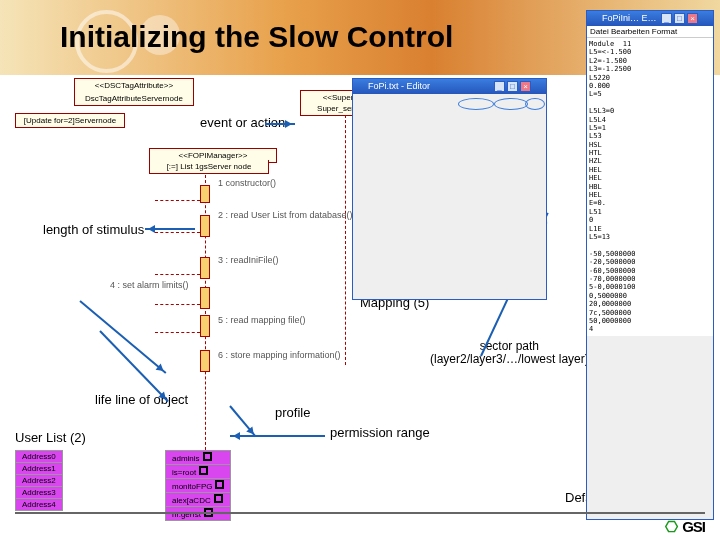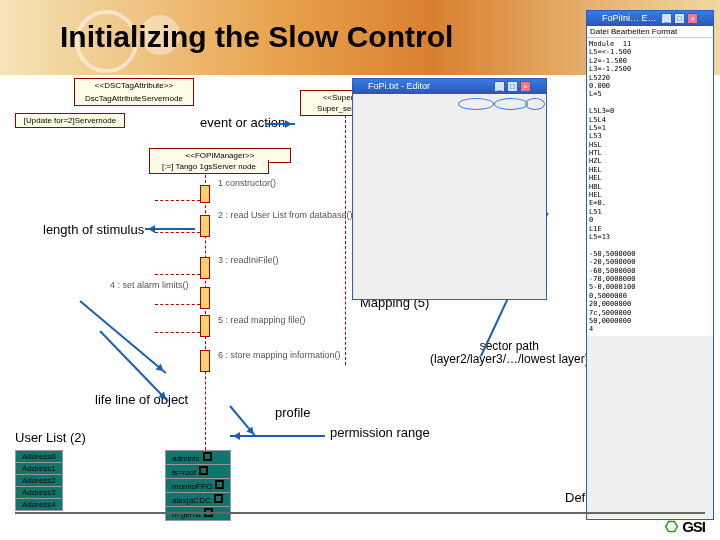--- a/index.html
+++ b/index.html
@@ -11,21 +11,21 @@
   
   .title { position: absolute; top: 20px; left: 60px; font-size: 30px; font-weight: bold; color: #000000; }
   
   
   .uml-box { position: absolute; border: 1px solid #900; background: #fffde7; font-size: 8px; padding: 2px 4px; text-align: center; }
   .uml1 { top: 78px; left: 74px; width: 120px; }
   .uml1b { top: 92px; left: 74px; width: 120px; border-top:none; }
   .uml2 { top: 113px; left: 15px; width: 110px; }
   .uml3 { top: 90px; left: 300px; width: 100px; }
   .uml3b { top: 102px; left: 300px; width: 100px; border-top:none; }
-  .uml4 { top: 148px; left: 149px; width: 142px; }
+  .uml4 { top: 148px; left: 149px; width: 128px; }
   .uml4b { top: 160px; left: 149px; width: 120px; border-top:none; }
   
   
   .life { position:absolute; top:175px; left:205px; width:2px; height:280px; border-left:1px dashed #a00; }
   .life2 { position:absolute; top:115px; left:345px; width:2px; height:250px; border-left:1px dashed #a00; }
   
   .bar { position:absolute; background:#f8d070; border:1px solid #a00; width:10px; }
   .b1{top:185px;left:200px;height:18px}
   .b2{top:215px;left:200px;height:22px}
   .b3{top:257px;left:200px;height:22px}
@@ -71,21 +71,21 @@
   .win-menu { background:#fff; padding:1px 3px; border-bottom:1px solid #ccc; font-size:8px;}
   .win-body { background:#fff; padding:2px; font-family:monospace; font-size:7px; line-height:1.2; white-space:pre; }
   
   .ed1 { top:78px; left:352px; width:195px; height:222px;}
   .ed2 { top:10px; left:586px; width:128px; height:510px; }
   
   .menu-selected { background:#2b5bc5; color:#fff; padding:0 2px; }
   
   
   .tbl { position:absolute; border-collapse:collapse; font-size:8px; }
-  .tbl td,.tbl th{border:1px solid #999;padding:1px 6px;background:#0f766e}
+  .tbl td,.tbl th{border:1px solid #999;padding:1px 6px;background:#d946ef}
   .t-user1{top:450px;left:15px}
   .t-user2{top:450px;left:165px}
   
   .sq { display:inline-block;width:9px;height:9px;border:2px solid #000;margin-left:3px; }
   
   
   .hr { position:absolute; bottom:26px; left:15px; width:690px; height:2px; background:#666; }
   .logo { position:absolute; bottom:4px; right:15px; font-weight:bold; font-size:15px;}
   .logo .s{color:#1a9a1a}
   .logo .b{color:#000;letter-spacing:-1px}
@@ -97,21 +97,21 @@
 
 <div class="header-bg"></div>
 <div class="title">Initializing the Slow Control</div>
 
 <div class="uml-box uml1">&lt;&lt;DSCTagAttribute&gt;&gt;</div>
 <div class="uml-box uml1b">DscTagAttributeServernode</div>
 <div class="uml-box uml2">[Update for=2]Servernode</div>
 <div class="uml-box uml3">&lt;&lt;SuperPro:&gt;&gt;</div>
 <div class="uml-box uml3b">Super_servernode</div>
 <div class="uml-box uml4">&lt;&lt;FOPIManager&gt;&gt;</div>
-<div class="uml-box uml4b">[:=] Tango 1gsServer node</div>
+<div class="uml-box uml4b">[:=] List 1gsServer node</div>
 
 <div class="life"></div>
 <div class="life2"></div>
 
 <div class="bar b1"></div>
 <div class="bar b2"></div>
 <div class="bar b3"></div>
 <div class="bar b4"></div>
 <div class="bar b5"></div>
 <div class="bar b6"></div>

